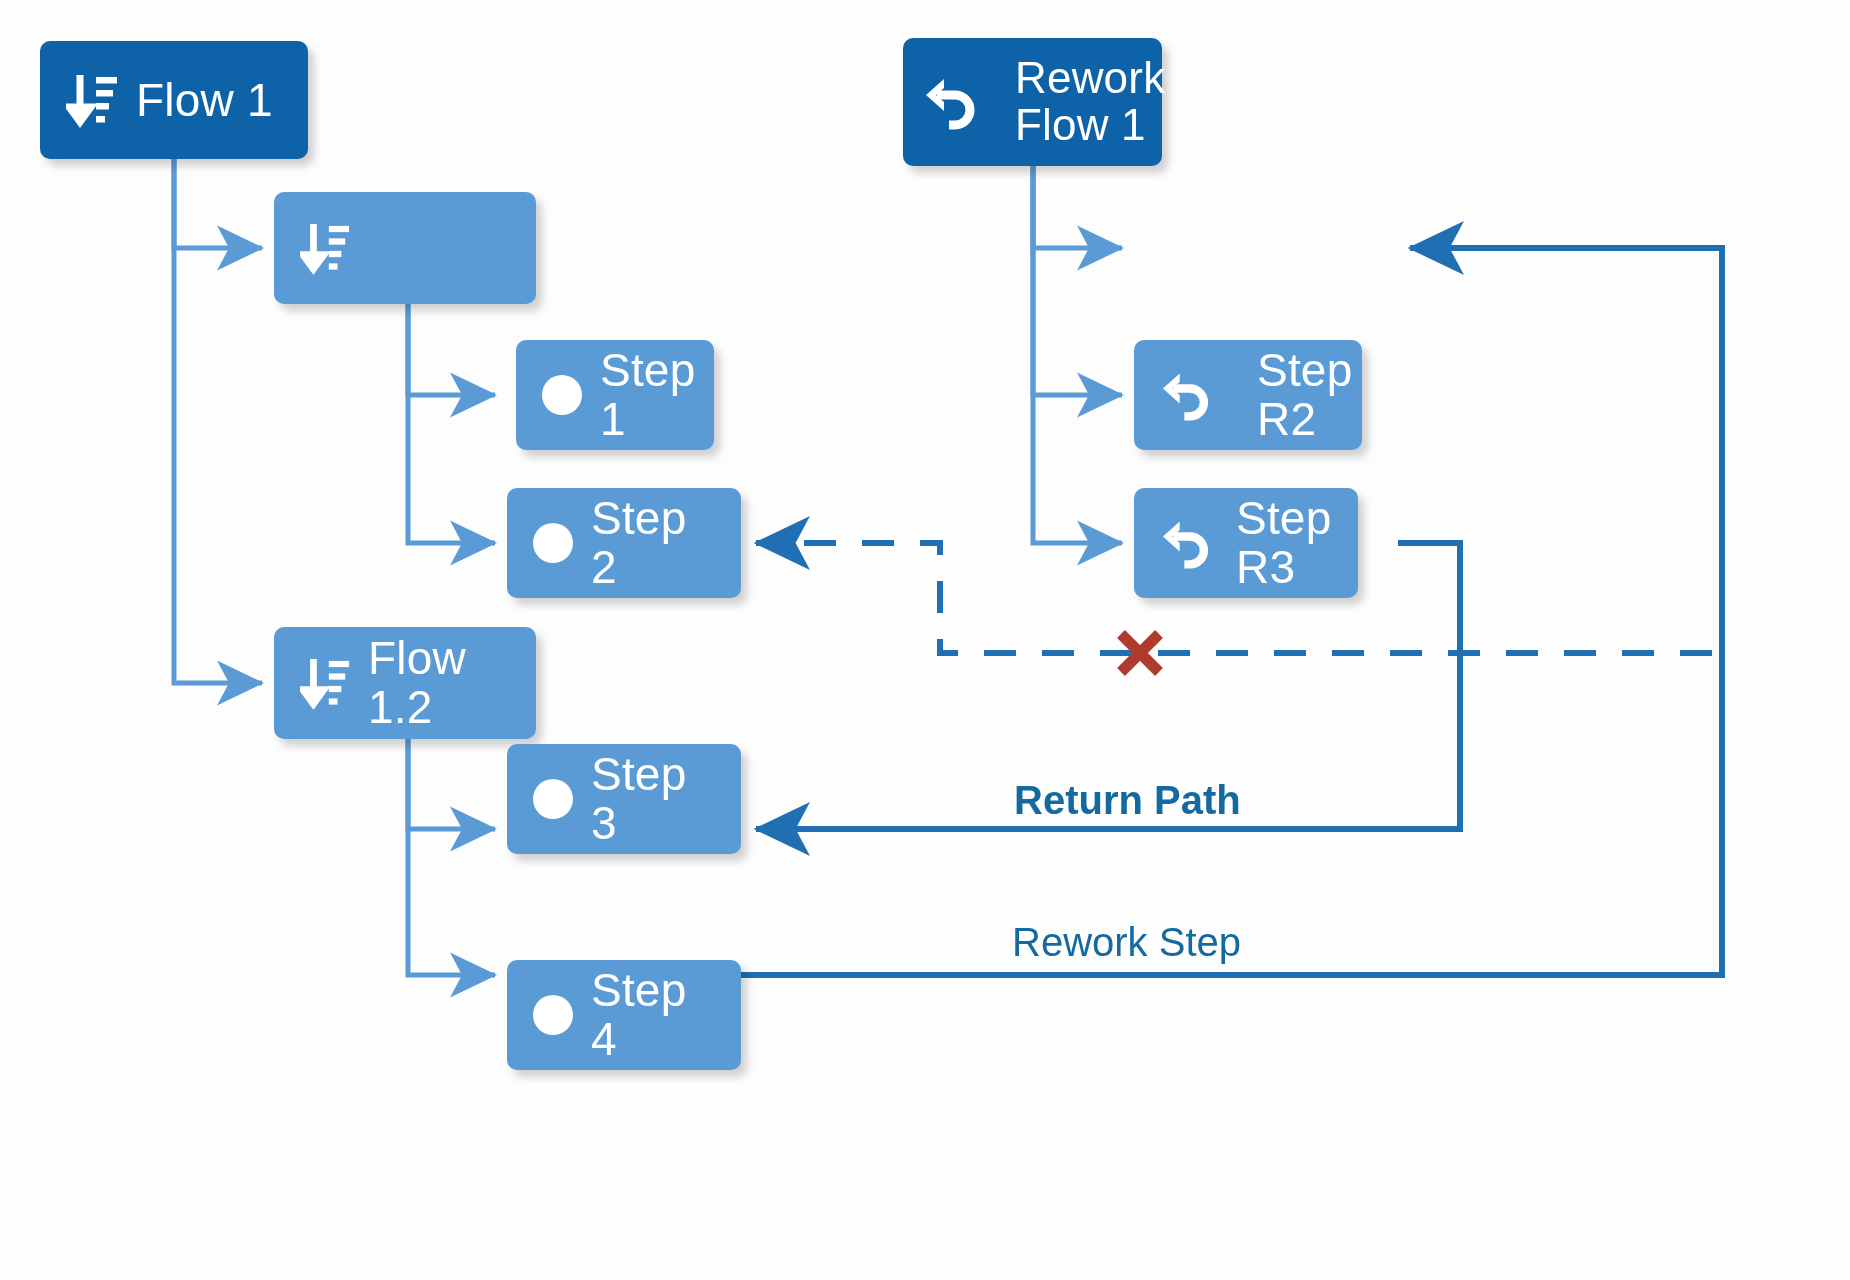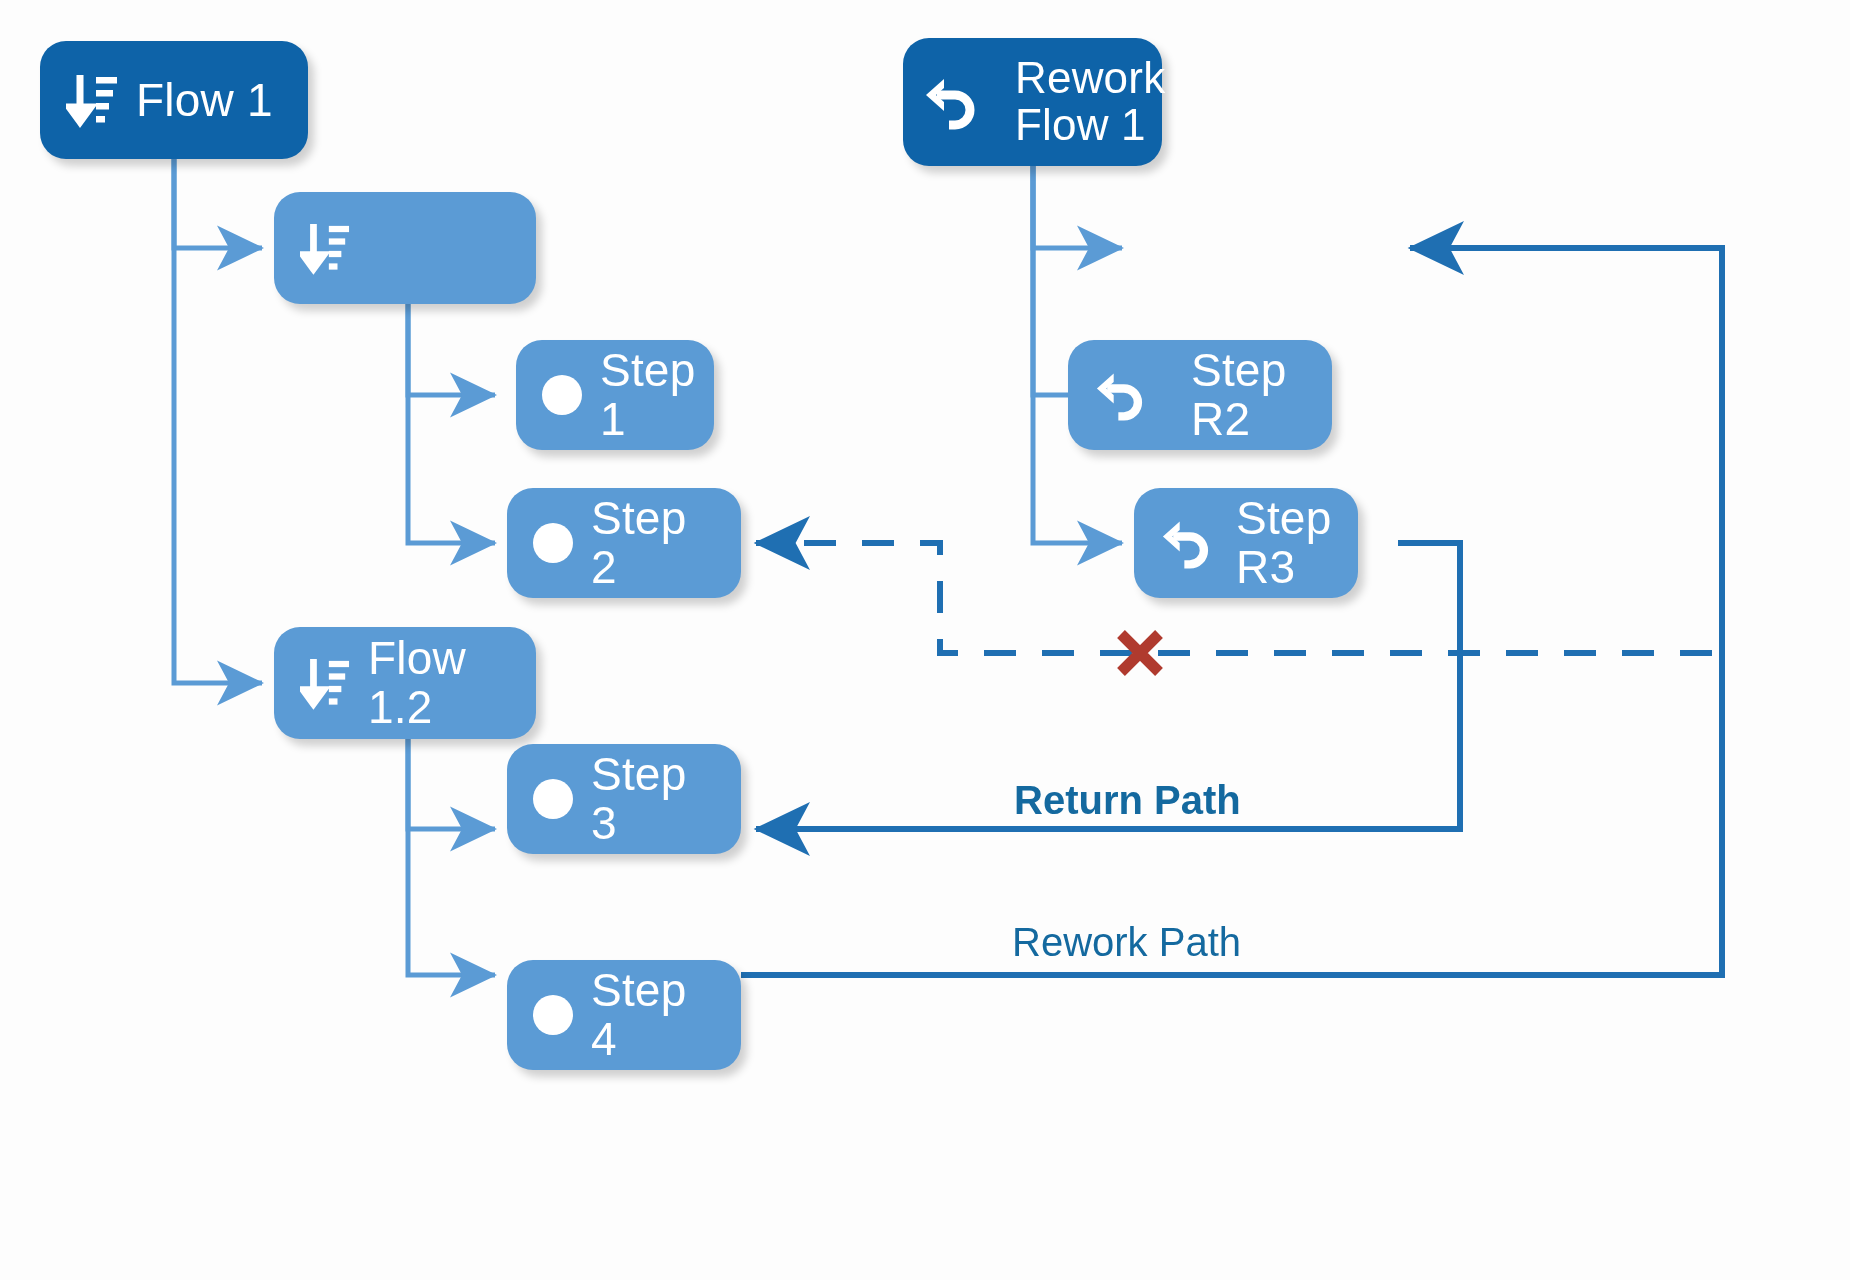--- a/index.html
+++ b/index.html
@@ -22,21 +22,21 @@
     position: absolute;
     left: 0;
     top: 0;
     width: 1850px;
     height: 1280px;
     pointer-events: none;
   }
   .node {
     position: absolute;
     box-sizing: border-box;
-    border-radius: 26px;
+    border-radius: 10px;
     display: flex;
     align-items: center;
     gap: 18px;
     padding: 0 26px;
     color: #ffffff;
     box-shadow: 6px 7px 9px rgba(0,0,0,0.18);
     z-index: 5;
   }
   .node.dark  { background: #0E63A8; }
   .node.light { background: #5B9BD5; }
@@ -203,21 +203,21 @@
       <svg width="62" height="58" viewBox="0 0 62 58" xmlns="http://www.w3.org/2000/svg">
         <path d="M14,22 L32,22 A15,15 0 0 1 32,52 L26,52" fill="none" stroke="#ffffff" stroke-width="9" stroke-linecap="butt"></path>
         <path d="M21,6 L3,22 L21,38 L21,29 L13,22 L21,15 Z" fill="#ffffff"></path>
       </svg>
     </span>
     <span class="label">Rework
 Flow 1</span>
   </div>
 
 
-  <div class="node light" style="left:1068px; top:340px; width:264px; height:110px;gap:39px;">
+  <div class="node light" style="left:1134px; top:340px; width:228px; height:110px;gap:39px;">
     <span class="ico">
       <svg width="58" height="54" viewBox="0 0 62 58" xmlns="http://www.w3.org/2000/svg">
         <path d="M14,22 L32,22 A15,15 0 0 1 32,52 L26,52" fill="none" stroke="#ffffff" stroke-width="9" stroke-linecap="butt"></path>
         <path d="M21,6 L3,22 L21,38 L21,29 L13,22 L21,15 Z" fill="#ffffff"></path>
       </svg>
     </span>
     <span class="label">Step R2</span>
   </div>
 
   <div class="node light" style="left:1134px; top:488px; width:224px; height:110px;">
@@ -225,15 +225,15 @@
       <svg width="58" height="54" viewBox="0 0 62 58" xmlns="http://www.w3.org/2000/svg">
         <path d="M14,22 L32,22 A15,15 0 0 1 32,52 L26,52" fill="none" stroke="#ffffff" stroke-width="9" stroke-linecap="butt"></path>
         <path d="M21,6 L3,22 L21,38 L21,29 L13,22 L21,15 Z" fill="#ffffff"></path>
       </svg>
     </span>
     <span class="label">Step R3</span>
   </div>
 
   <div class="edge-label" style="left:1014px; top:778px;font-weight:bold;">Return Path</div>
 
-  <div class="edge-label" style="left:1012px; top:920px;">Rework Path</div>
+  <div class="edge-label" style="left:1012px; top:920px;">Rework Step</div>
 
 </div>
 
 </body></html>

